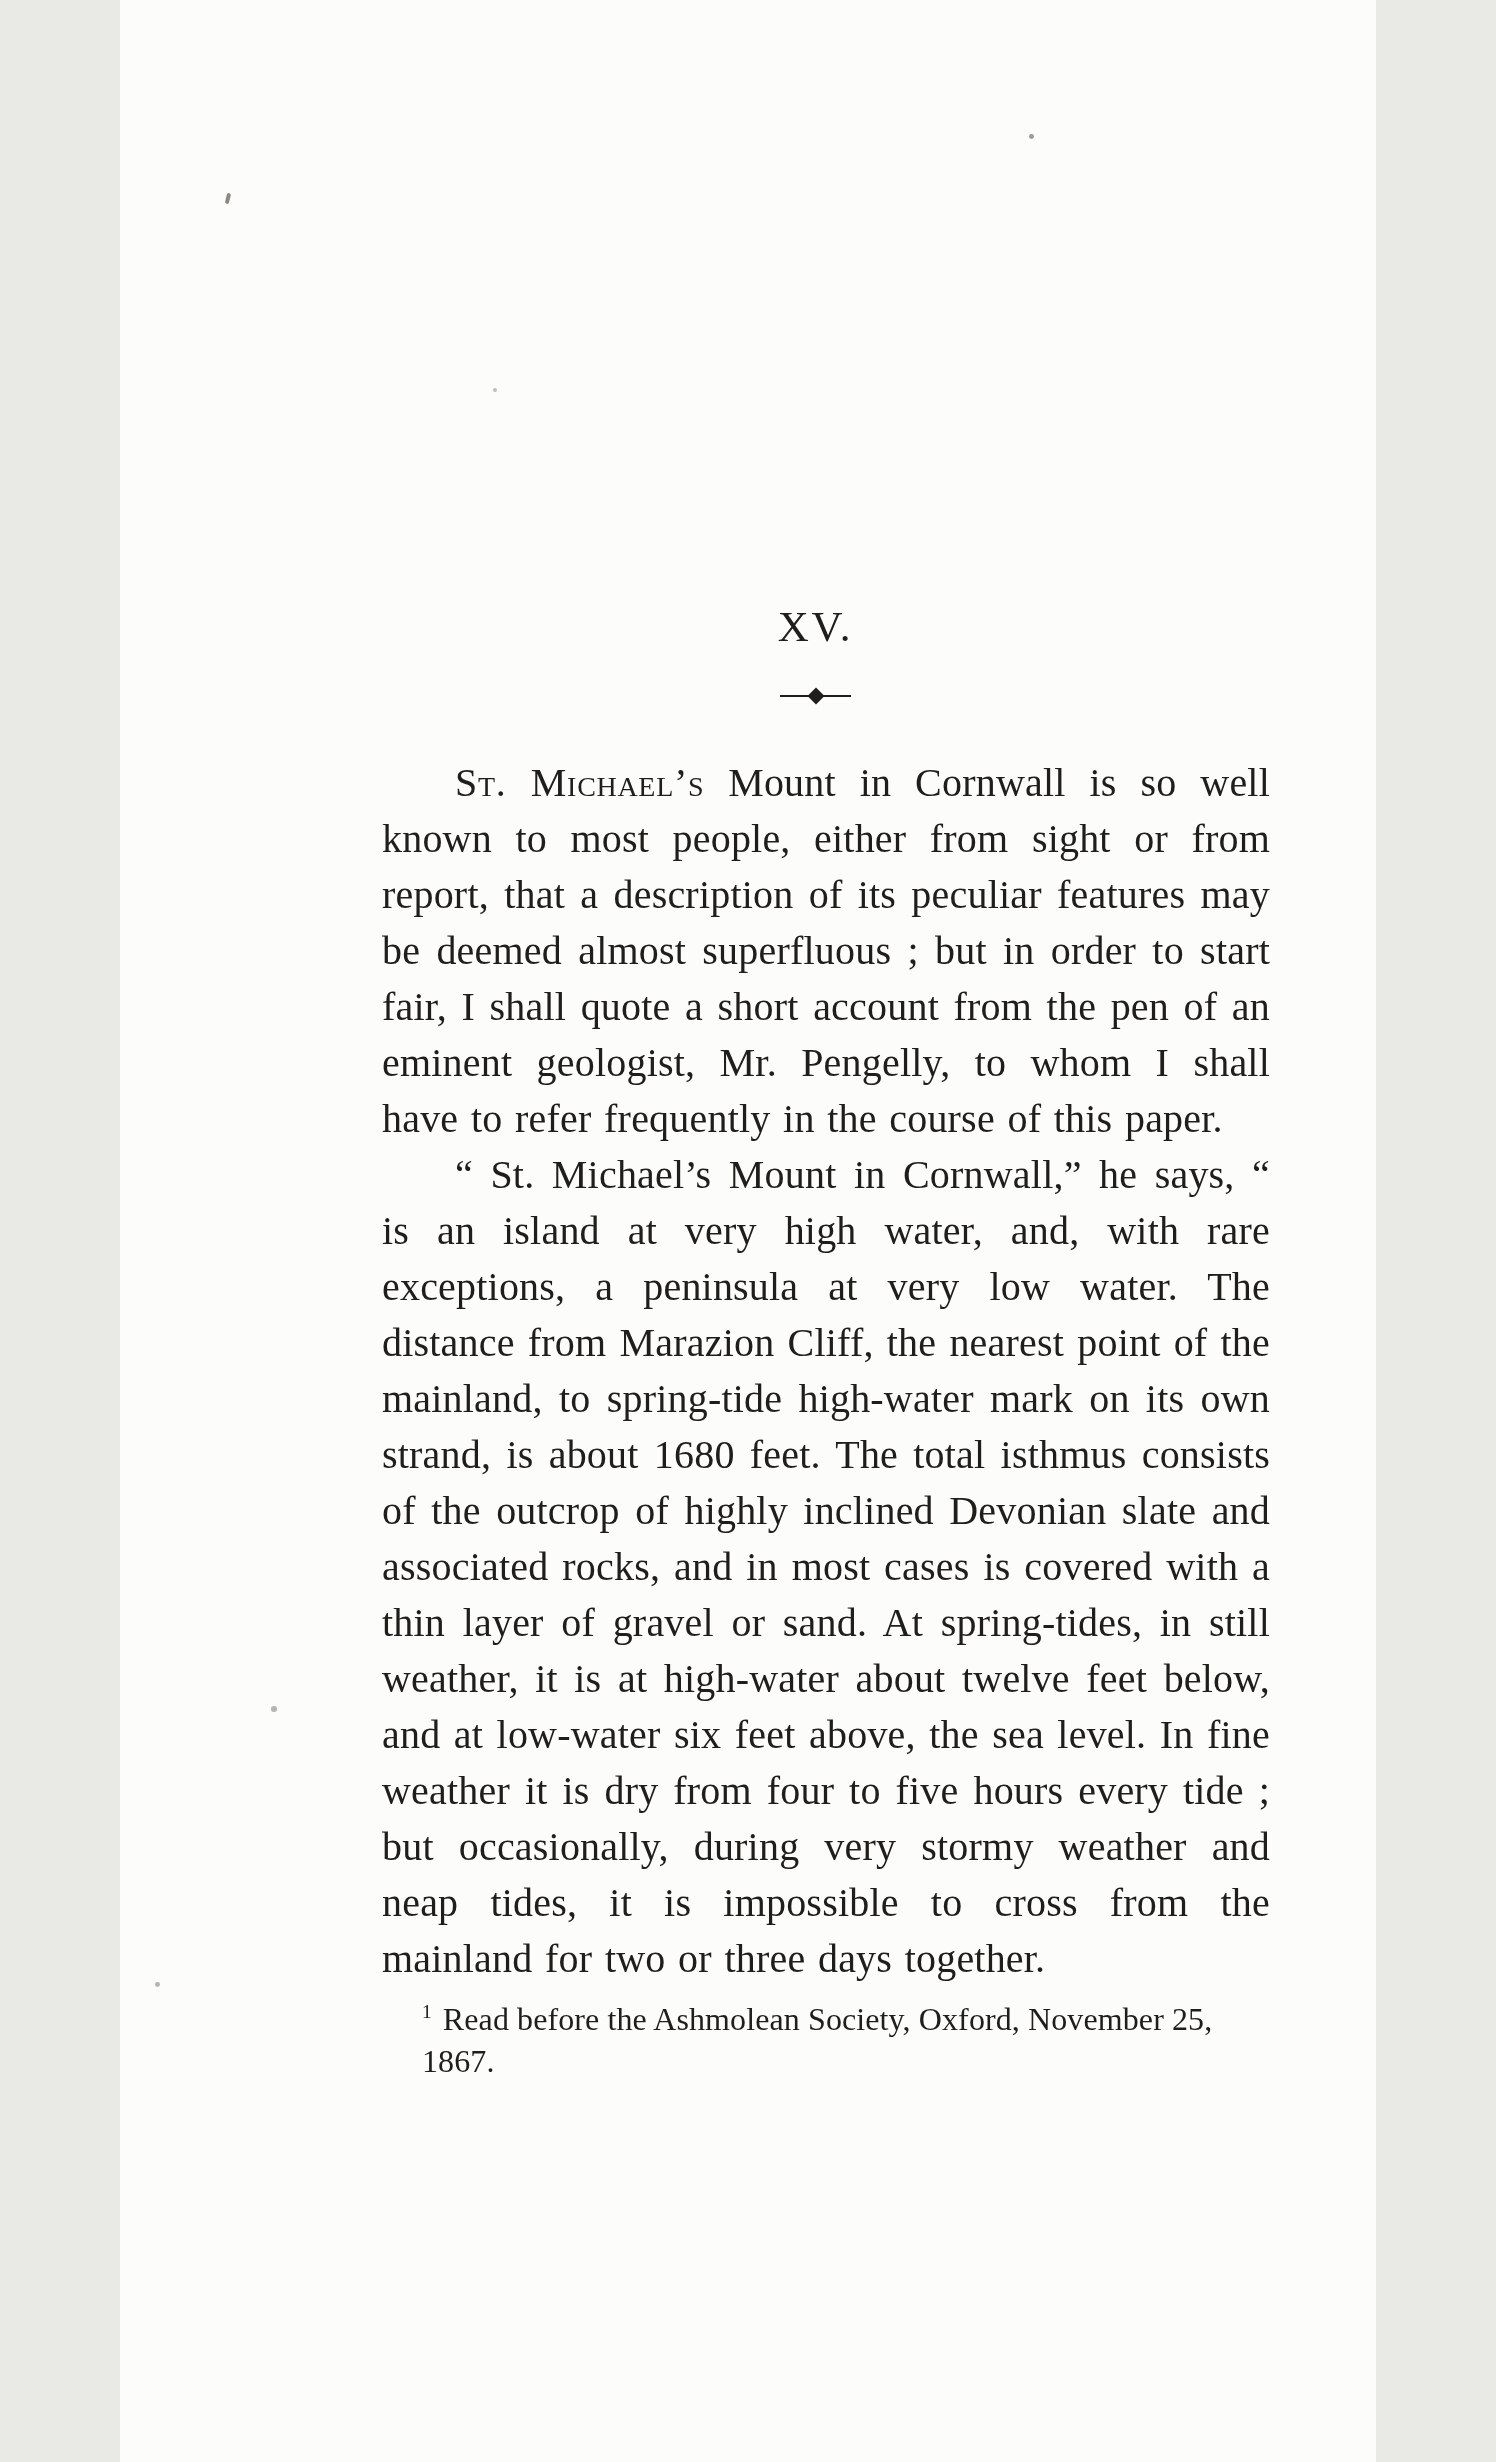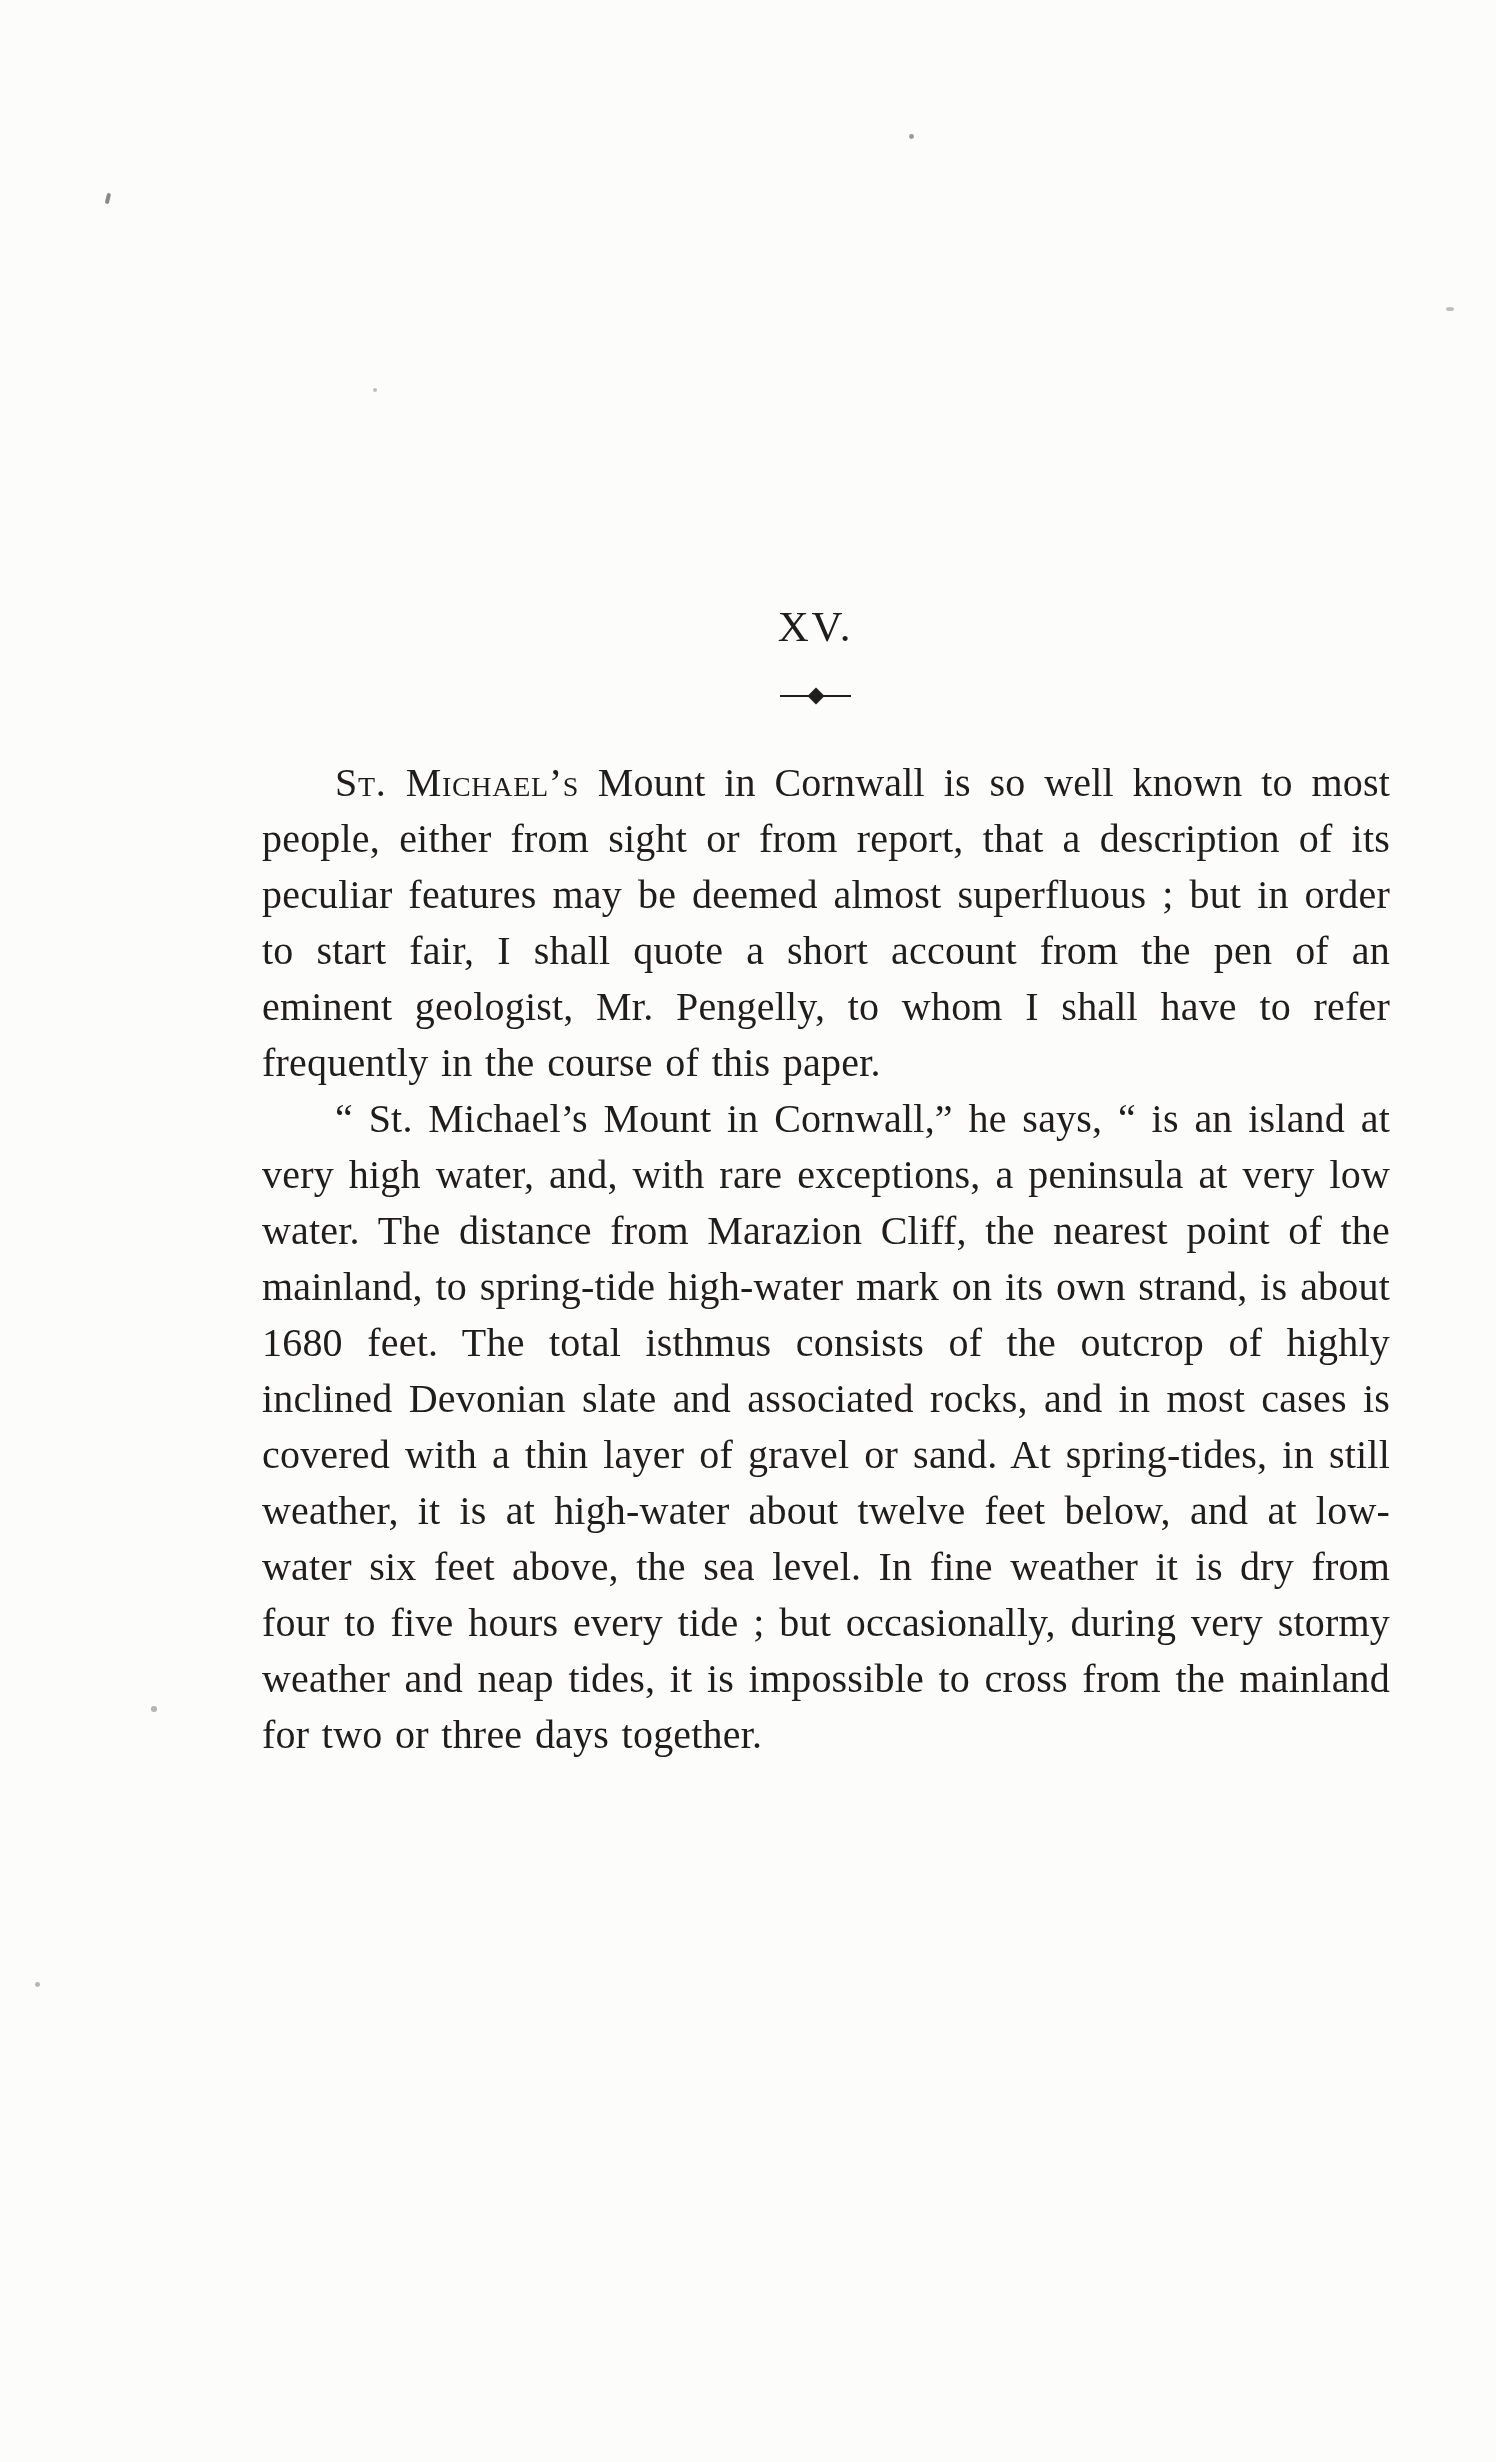--- a/index.html
+++ b/index.html
@@ -5,21 +5,21 @@
 <style>
   :root {
     --paper: #fcfcfa;
     --ink: #201e1a;
   }
   * { margin: 0; padding: 0; box-sizing: border-box; }
   html, body { background: #e9e9e6; }
 
   .page {
     position: relative;
-    width: 1496px;
+    width: 1256px;
     height: 2462px;
     margin: 0 auto;
     background: var(--paper);
     color: var(--ink);
     font-family: "Liberation Serif", "DejaVu Serif", serif;
     padding: 602px 106px 0 241px;
     overflow: hidden;
   }
 
   
@@ -123,15 +123,18 @@
       <span class="divider-line"></span>
     </div>
   </header>
 
   <main class="body-text">
     <p class="para"><span class="smallcaps">St. Michael’s</span><span> Mount in Cornwall is so well known to most people, either from sight or from report, that a description of its peculiar features may be deemed almost superfluous ; but in order to start fair, I shall quote a short account from the pen of an eminent geologist, Mr. Pengelly, to whom I shall have to refer frequently in the course of this paper.</span></p>
 
     <p class="para"><span>“ St. Michael’s Mount in Cornwall,” he says, “ is an island at very high water, and, with rare exceptions, a peninsula at very low water. The distance from Marazion Cliff, the nearest point of the mainland, to spring-tide high-water mark on its own strand, is about 1680 feet. The total isthmus consists of the outcrop of highly inclined Devonian slate and associated rocks, and in most cases is covered with a thin layer of gravel or sand. At spring-tides, in still weather, it is at high-water about twelve feet below, and at low-water six feet above, the sea level. In fine weather it is dry from four to five hours every tide ; but occasionally, during very stormy weather and neap tides, it is impossible to cross from the mainland for two or three days together.</span></p>
   </main>
 
+  <footer class="footnote">
+    <sup>1</sup><span>Read before the Ashmolean Society, Oxford, November 25, 1867.</span>
+  </footer>
 
 </div>
 
 
 </body></html>

